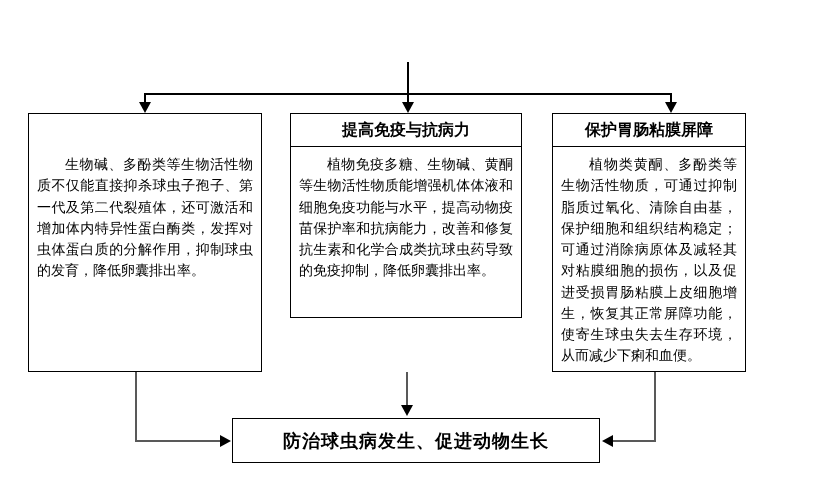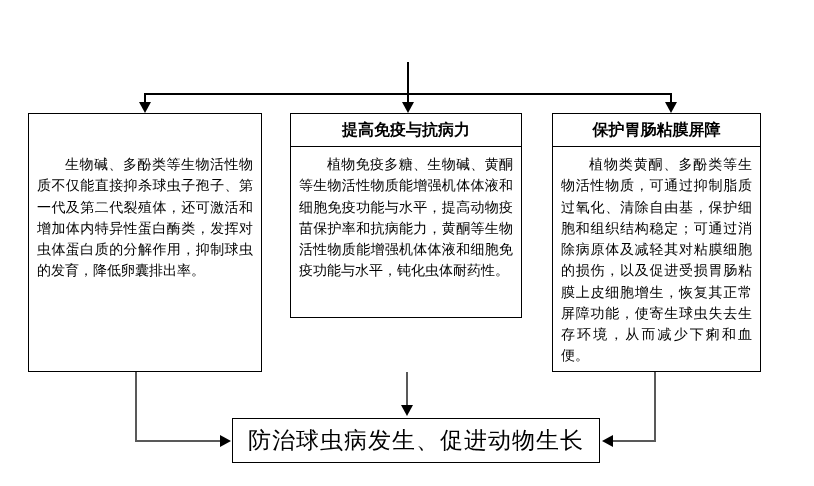--- a/index.html
+++ b/index.html
@@ -65,21 +65,21 @@
     display: flex;
     align-items: center;
     justify-content: center;
     font-weight: bold;
     font-size: 17px;
     letter-spacing: 1px;
   }
   
   #branch-box-1 { left: 28px;  top: 113px; width: 234px; height: 259px; }
   #branch-box-2 { left: 290px; top: 113px; width: 232px; height: 205px; }
-  #branch-box-3 { left: 552px; top: 113px; width: 209px; height: 259px; }
+  #branch-box-3 { left: 552px; top: 113px; width: 194px; height: 259px; }
 
   #branch-box-1 .box-title,
   #branch-box-2 .box-title,
   #branch-box-3 .box-title { height: 33px; }
   #branch-box-1 .box-body,
   #branch-box-2 .box-body,
   #branch-box-3 .box-body { top: 33px; bottom: 0; }
 
   
   #result-box {
@@ -87,22 +87,22 @@
     top: 418px;
     width: 368px;
     height: 45px;
   }
   #result-label {
     position: absolute;
     left: 0; right: 0; top: 0; bottom: 0;
     display: flex;
     align-items: center;
     justify-content: center;
-    font-weight: normal;
-    font-size: 23px;
+    font-weight: bold;
+    font-size: 18px;
     letter-spacing: 1px;
   }
   
   .ln {
     position: absolute;
     background: #000000;
   }
   .ln-h { height: 1.6px; }
   .ln-v { width: 1.6px; }
   .ln-gray { background: #595959; }
@@ -149,21 +149,21 @@
 
   <div class="ln ln-v" style="left:670px; top:93px; height:12px;"></div>
   <div class="arrow-down" style="left:665px; top:102px;"></div>
 
   <div class="box" id="branch-box-1">
     <div class="box-body">生物碱、多酚类等生物活性物质不仅能直接抑杀球虫子孢子、第一代及第二代裂殖体，还可激活和增加体内特异性蛋白酶类，发挥对虫体蛋白质的分解作用，抑制球虫的发育，降低卵囊排出率。</div>
   </div>
 
   <div class="box" id="branch-box-2">
     <div class="box-title">提高免疫与抗病力</div>
-    <div class="box-body">植物免疫多糖、生物碱、黄酮等生物活性物质能增强机体体液和细胞免疫功能与水平，提高动物疫苗保护率和抗病能力，黄酮等生物活性物质能增强机体体液和细胞免疫功能与水平，钝化虫体耐药性。</div>
+    <div class="box-body">植物免疫多糖、生物碱、黄酮等生物活性物质能增强机体体液和细胞免疫功能与水平，提高动物疫苗保护率和抗病能力，改善和修复抗生素和化学合成类抗球虫药导致的免疫抑制，降低卵囊排出率。</div>
   </div>
 
   <div class="box" id="branch-box-3">
     <div class="box-title">保护胃肠粘膜屏障</div>
     <div class="box-body">植物类黄酮、多酚类等生物活性物质，可通过抑制脂质过氧化、清除自由基，保护细胞和组织结构稳定；可通过消除病原体及减轻其对粘膜细胞的损伤，以及促进受损胃肠粘膜上皮细胞增生，恢复其正常屏障功能，使寄生球虫失去生存环境，从而减少下痢和血便。</div>
   </div>
 
   <div class="ln ln-v ln-gray" style="left:135px; top:372px; height:69px;"></div>
   <div class="ln ln-h ln-gray" style="left:135px; top:440px; width:87px;"></div>
   <div class="arrow-right" style="left:220px; top:435px;"></div>

